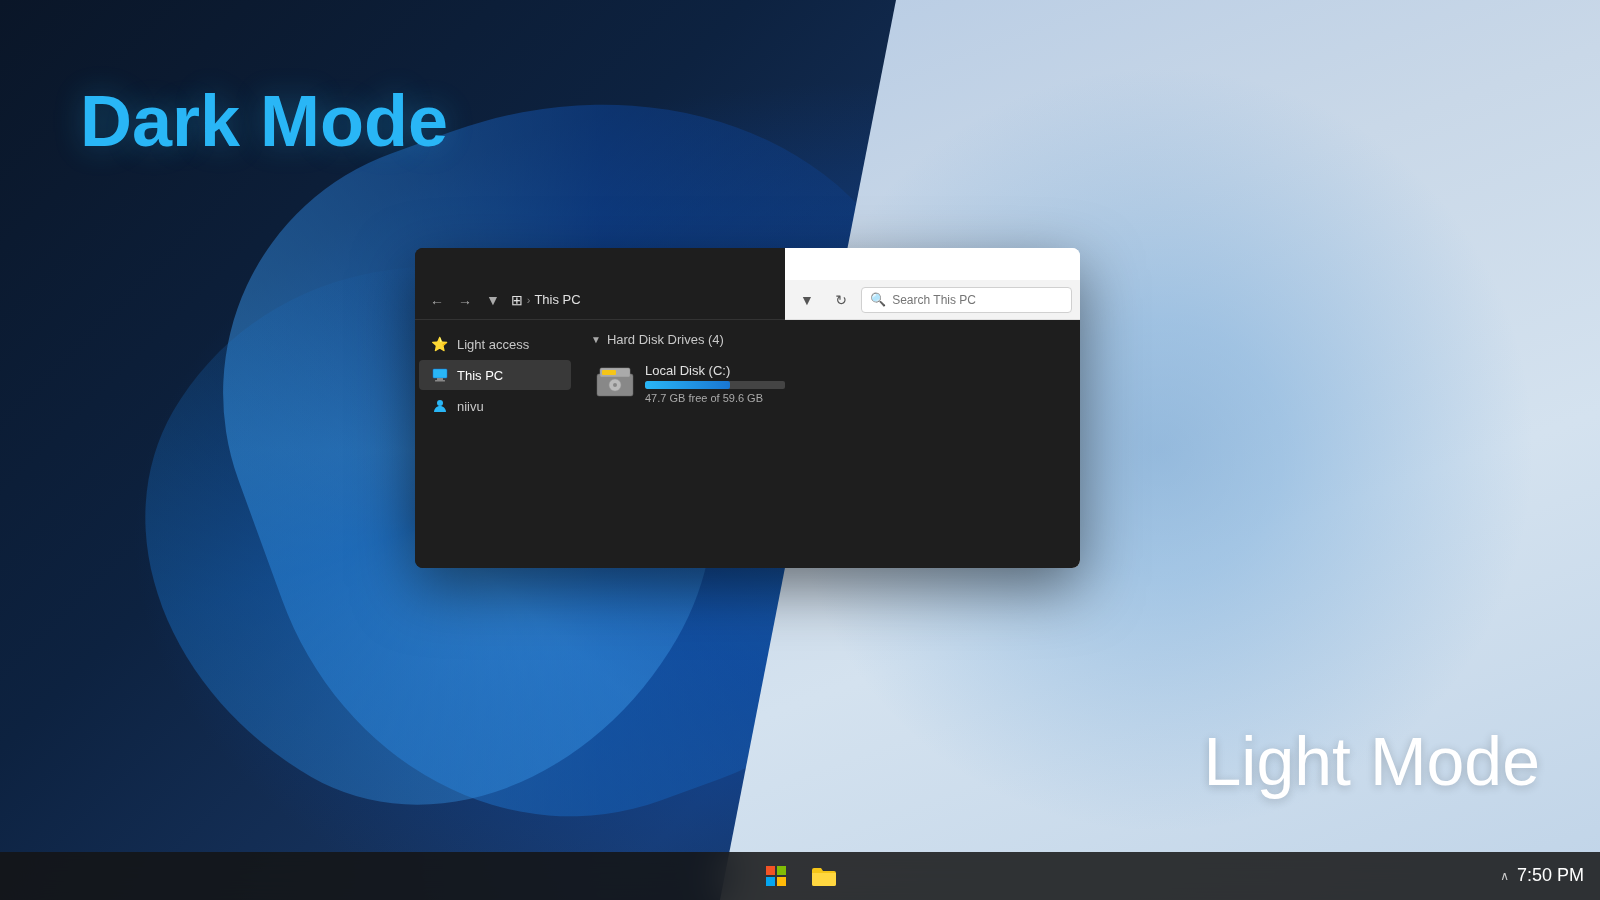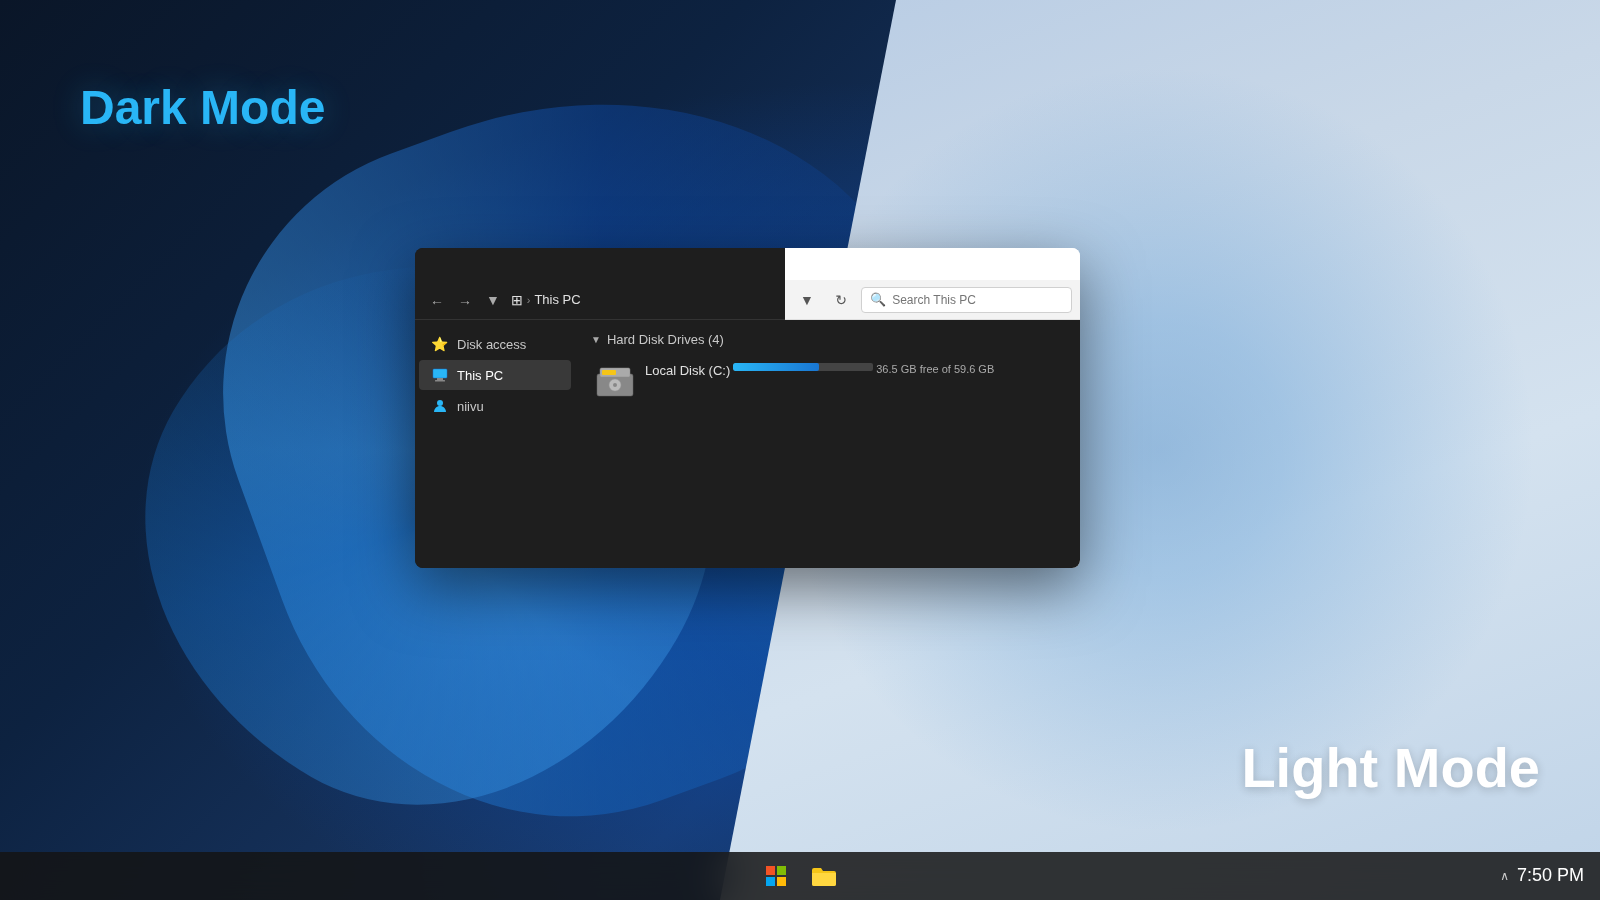--- a/index.html
+++ b/index.html
@@ -77,34 +77,34 @@
       border-radius: 60% 40% 45% 55% / 55% 45% 55% 45%;
       opacity: 0.4;
       transform: rotate(30deg);
     }
 
     
     .dark-mode-label {
       position: absolute;
       top: 80px;
       left: 80px;
-      font-size: 48px;
+      font-size: 72px;
       font-weight: 700;
       color: #29b6f6;
       text-shadow: 0 0 30px rgba(41,182,246,0.3);
       z-index: 10;
     }
 
     
     .light-mode-label {
       position: absolute;
       bottom: 100px;
       right: 60px;
-      font-size: 56px;
-      font-weight: 700;
+      font-size: 68px;
+      font-weight: 400;
       color: #ffffff;
       text-shadow: 0 2px 10px rgba(0,0,0,0.2);
       z-index: 10;
     }
 
     
     .explorer-window {
       position: absolute;
       top: 248px;
       left: 415px;
@@ -329,21 +329,21 @@
       width: 40px;
       height: 36px;
       display: flex;
       align-items: center;
       justify-content: center;
       flex-shrink: 0;
     }
 
     .drive-info {
       display: flex;
-      flex-direction: row;
+      flex-direction: column;
       gap: 3px;
     }
 
     .drive-name {
       font-size: 13px;
       color: #e0e0e0;
     }
 
     .drive-bar-container {
       width: 140px;
@@ -470,21 +470,21 @@
       <span style="color:#888; font-size:13px;">🔍</span>
       <input type="text" style="font-size: 12px; color: #000000;" placeholder="Search This PC">
     </div>
   </div>
 
   <div class="explorer-content">
 
     <div class="sidebar-nav">
       <div class="nav-item">
         <span class="nav-icon">⭐</span>
-        <span>Disk access</span>
+        <span>Light access</span>
       </div>
       <div class="nav-item active">
         <span class="nav-icon">
           <svg width="16" height="16" viewBox="0 0 16 16" fill="none" xmlns="http://www.w3.org/2000/svg">
             <rect x="1" y="2" width="14" height="9" rx="1" fill="#29b6f6" stroke="#1976d2" stroke-width="0.5"></rect>
             <rect x="5" y="11" width="6" height="2" fill="#888"></rect>
             <rect x="3" y="13" width="10" height="1.5" rx="0.5" fill="#888"></rect>
           </svg>
         </span>
         <span>This PC</span>
@@ -518,21 +518,21 @@
             <circle cx="19" cy="21" r="2" fill="#888"></circle>
 
             <rect x="6" y="6" width="14" height="5" rx="1" fill="#f5c518"></rect>
           </svg>
         </div>
         <div class="drive-info">
           <span class="drive-name">Local Disk (C:)</span>
           <div class="drive-bar-container">
             <div class="drive-bar-fill" style="width: 61%;"></div>
           </div>
-          <span class="drive-space">36.5 GB free of 59.6 GB</span>
+          <span class="drive-space">47.7 GB free of 59.6 GB</span>
         </div>
       </div>
     </div>
 
   </div>
 </div>
 
 <div class="taskbar">
   <div class="taskbar-center">
 

